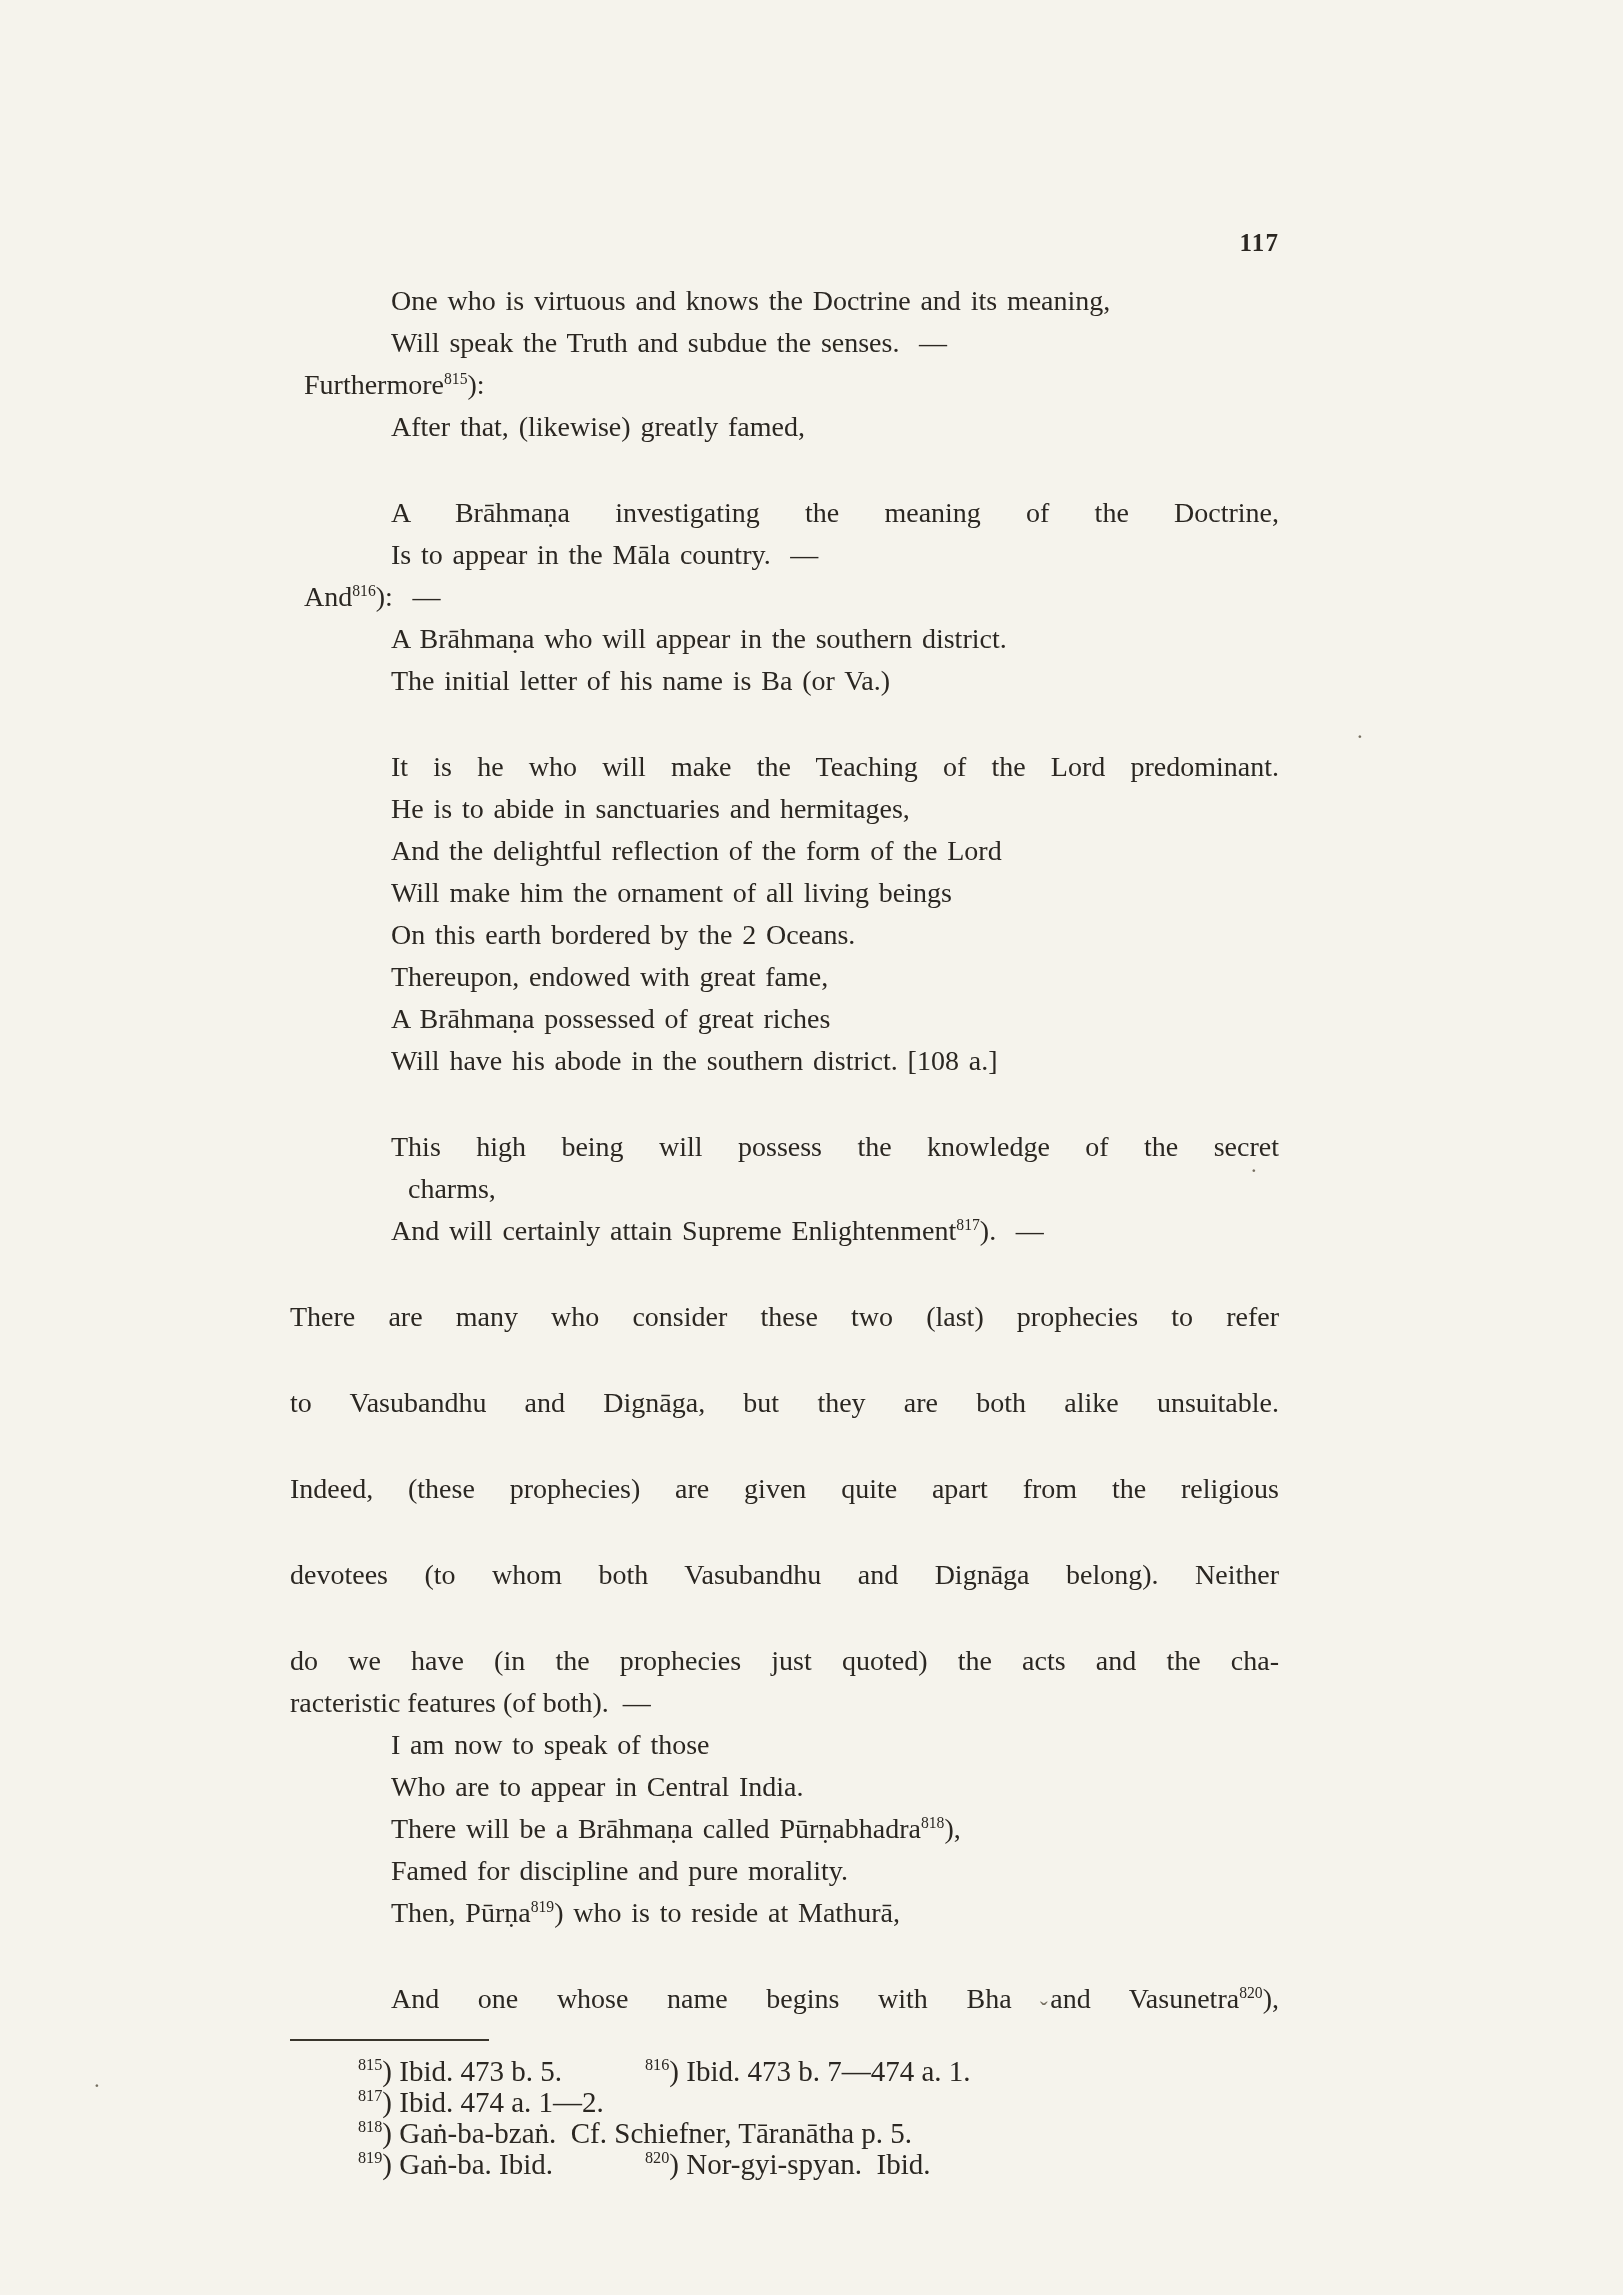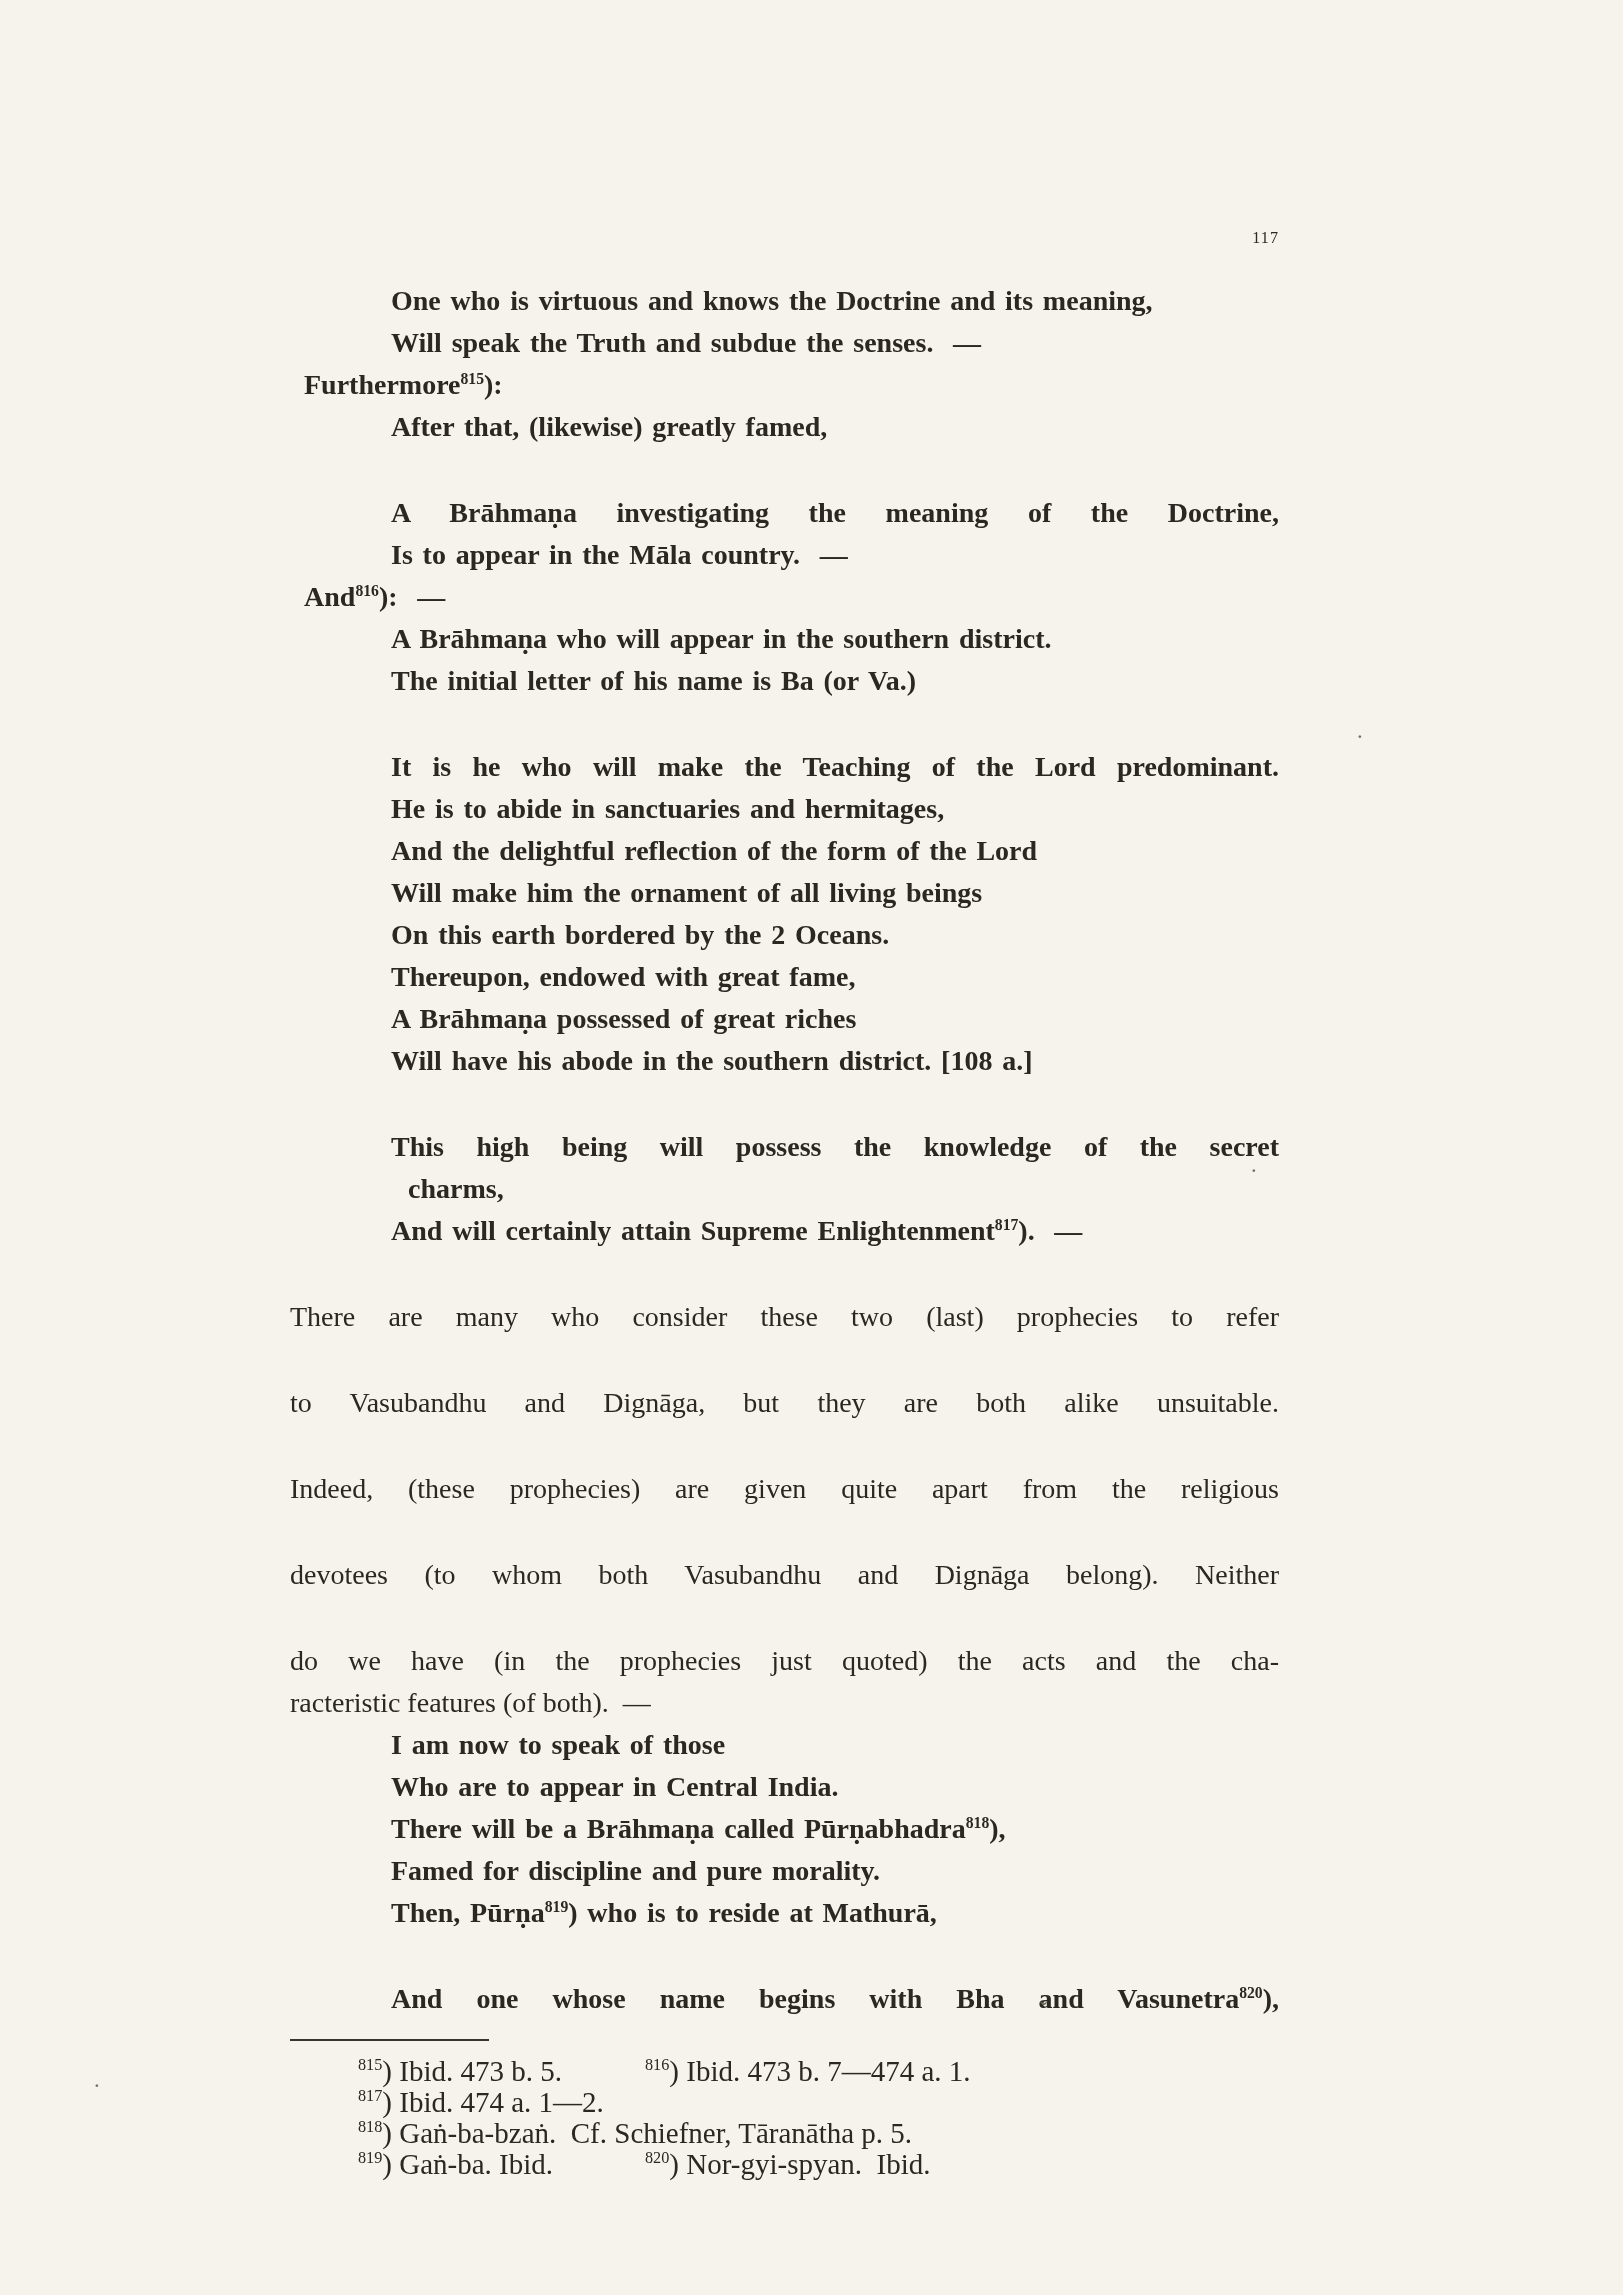--- a/index.html
+++ b/index.html
@@ -8,33 +8,33 @@
     width: 1624px; height: 2295px;
     background: #f5f3ec;
     font-family: "Liberation Serif", "DejaVu Serif", serif;
     color: #2b2722;
     position: relative;
     overflow: hidden;
   }
   .sheet { position: absolute; inset: 0; }
   .page-number {
     position: absolute; top: 229px; left: 290px; width: 989px;
-    text-align: right; font-size: 16px; letter-spacing: 1.1px;
+    text-align: right; font-size: 25px; letter-spacing: 1.1px; font-weight: bold;
   }
   .content {
     position: absolute; top: 280px; left: 290px; width: 989px;
     font-size: 28px; line-height: 42px;
   }
   .line { white-space: nowrap; }
   .verse .line { margin-left: 101px; }
   .label .line { margin-left: 14px; }
   .line.indent2 { margin-left: 118px; }
   .prose .line { margin-left: 0; white-space: normal; }
   .line.just { text-align: justify; text-align-last: justify; white-space: normal; margin-top: 44px; }
-  .verse .line, .label .line { word-spacing: 2.8px; font-weight: bold; }
+  .verse .line, .label .line { word-spacing: 2.8px; }
   sup { font-size: 0.56em; line-height: 0; vertical-align: super; }
   .footnotes { margin-top: 19px; }
   .fn-rule { width: 199px; border-top: 2.3px solid #39352c; margin-bottom: 14.7px; }
   .fn-row {
     margin-left: 68px; font-size: 29px; line-height: 31px; white-space: nowrap;
   }
   .fn-seg { display: inline-block; }
   .fn-row .fn-seg:first-child { min-width: 287px; }
   .artifact { position: absolute; font-size: 23px; color: #756e60; line-height: 1; }
 </style>

